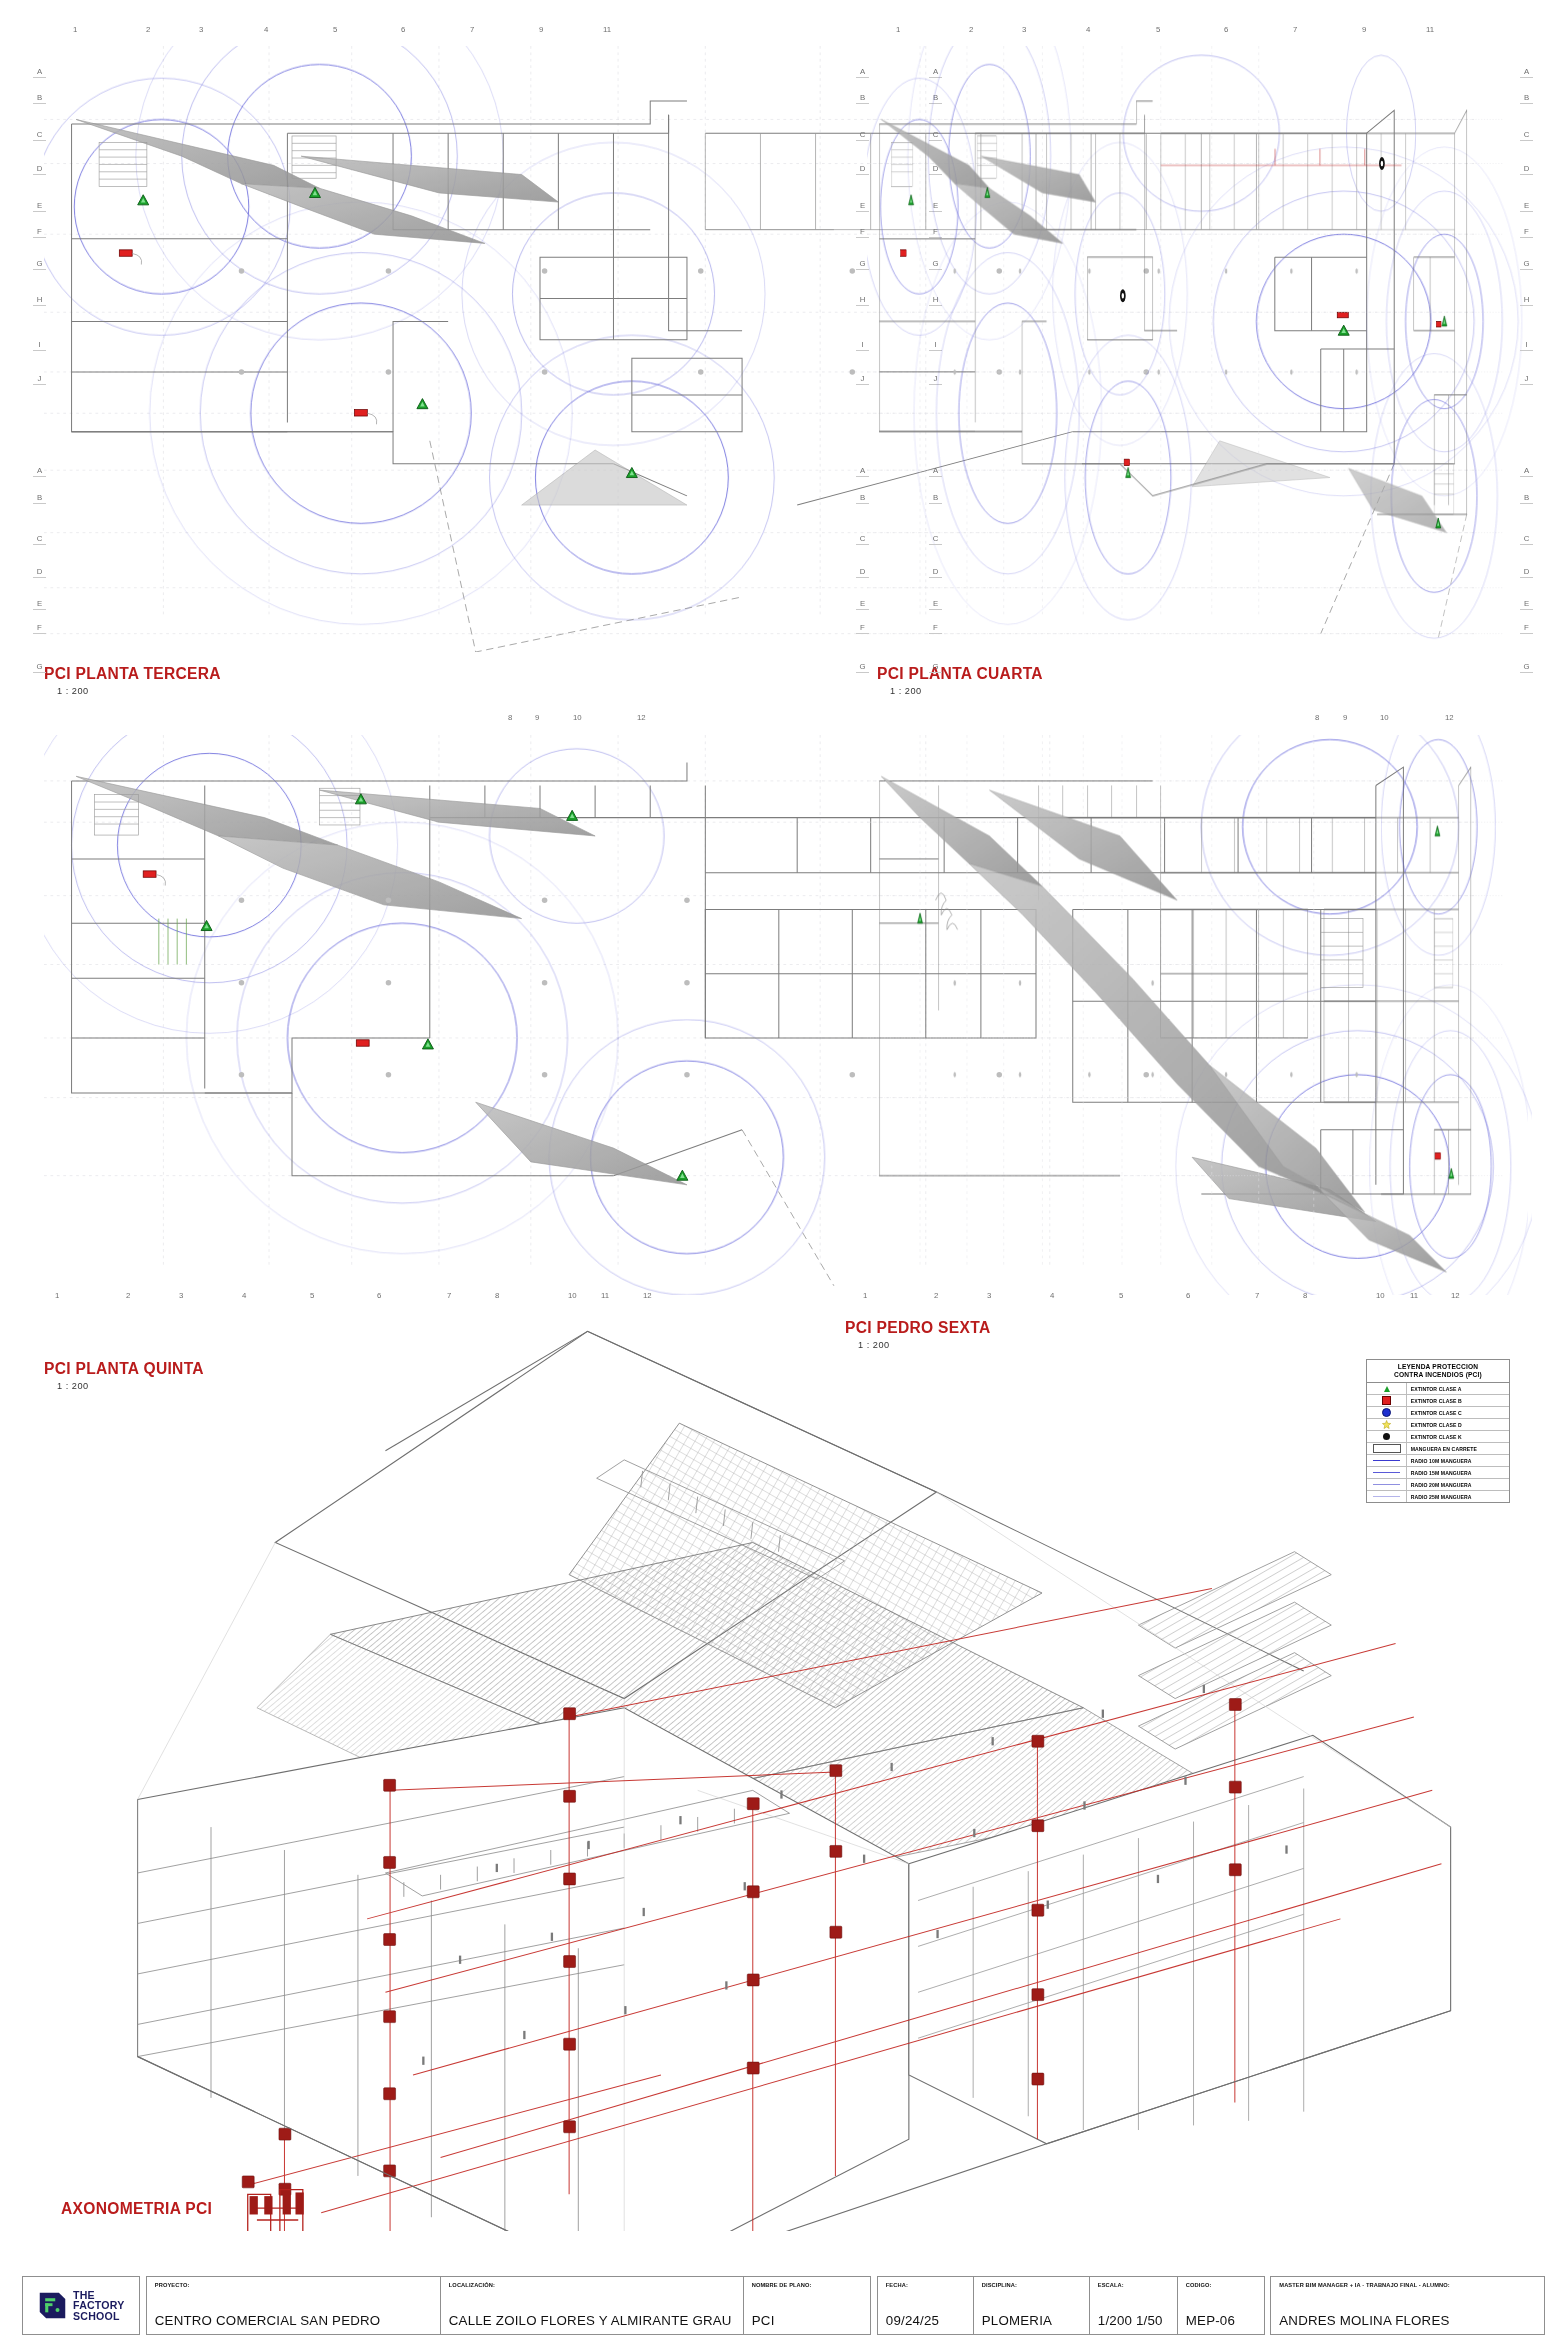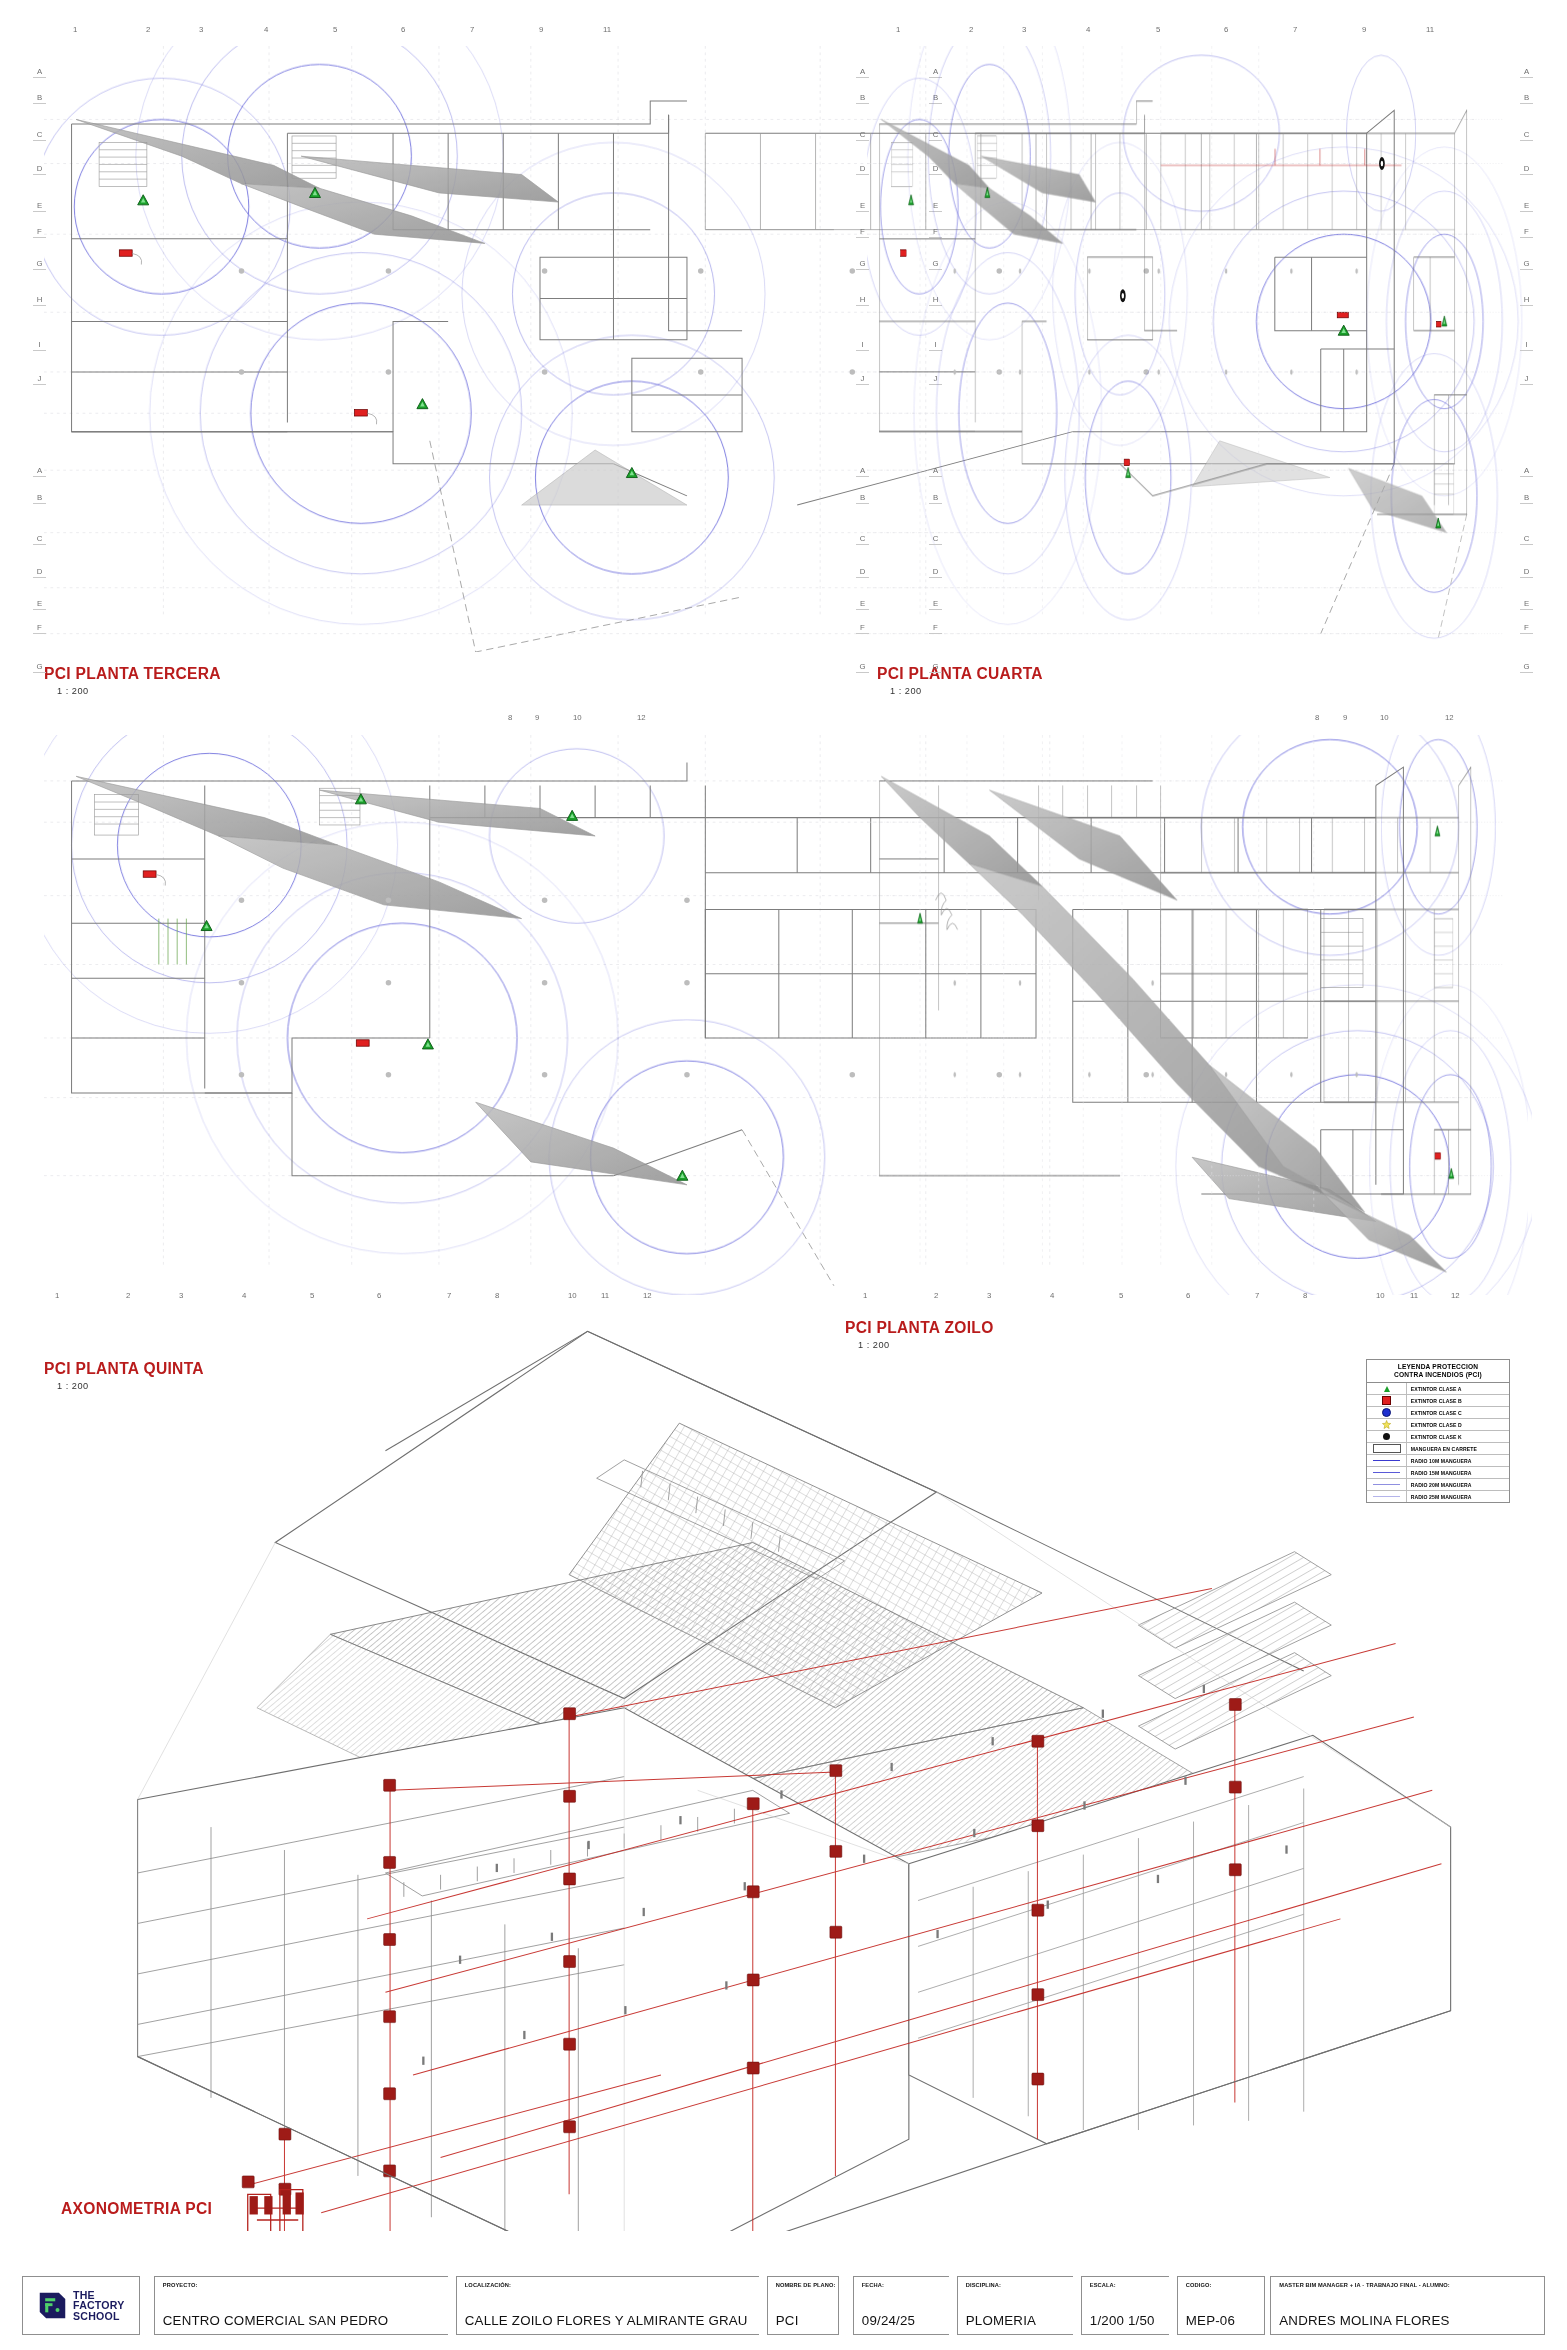--- a/index.html
+++ b/index.html
@@ -95,21 +95,21 @@
   .tb-logo{
     width:118px;min-width:118px;border:0.9px solid #8f8f8f;background:#fff;
     display:flex;align-items:center;justify-content:center;gap:4.6px;box-sizing:border-box;
   }
   .logo-mark{width:31px;height:31px;position:relative;}
   .logo-words{
     font-size:10.6px;font-weight:bold;line-height:1.0;color:#1b1b5e;
     letter-spacing:0.2px;
   }
   .grp{display:flex;gap:0;}
-  .grp .tb-cell{border-right:none;margin-left:8px;}
+  .grp .tb-cell{border-right:none;}
   .grp .tb-cell:last-child{border-right:0.9px solid #8f8f8f;}
 </style>
 </head>
 <body>
 
 <div class="sheet">
 
   <div class="plan" style="left:44px;top:46px;width:1488px;height:606px;">
     <svg viewBox="0 0 1620 660" preserveAspectRatio="none">
       <defs>
@@ -1200,21 +1200,21 @@
       </div>
     <div class="gtag gtag-col" style="left:1410px;top:1292px;">
         <span class="lbl">11</span>
       </div>
     <div class="gtag gtag-col" style="left:1451px;top:1292px;">
         <span class="lbl">12</span>
       </div>
   </div>
 
   <div class="view-title" style="left:845px;top:1319px;">
-    <div class="vt-name">PCI PLANTA ZOILO</div>
+    <div class="vt-name">PCI PEDRO SEXTA</div>
     <div class="vt-scale">1 : 200</div>
   </div>
 
   <div class="axo" style="left:110px;top:1313px;width:1359px;height:918px;">
     <svg viewBox="0 0 1480 1000" preserveAspectRatio="none">
       <defs>
         <pattern id="mesh" width="9" height="9" patternUnits="userSpaceOnUse" patternTransform="rotate(30)">
           <rect width="9" height="9" fill="none"></rect>
           <line x1="0" y1="0" x2="9" y2="0" stroke="#a9a9a9" stroke-width=".8"></line>
           <line x1="0" y1="0" x2="0" y2="9" stroke="#a9a9a9" stroke-width=".8"></line>

